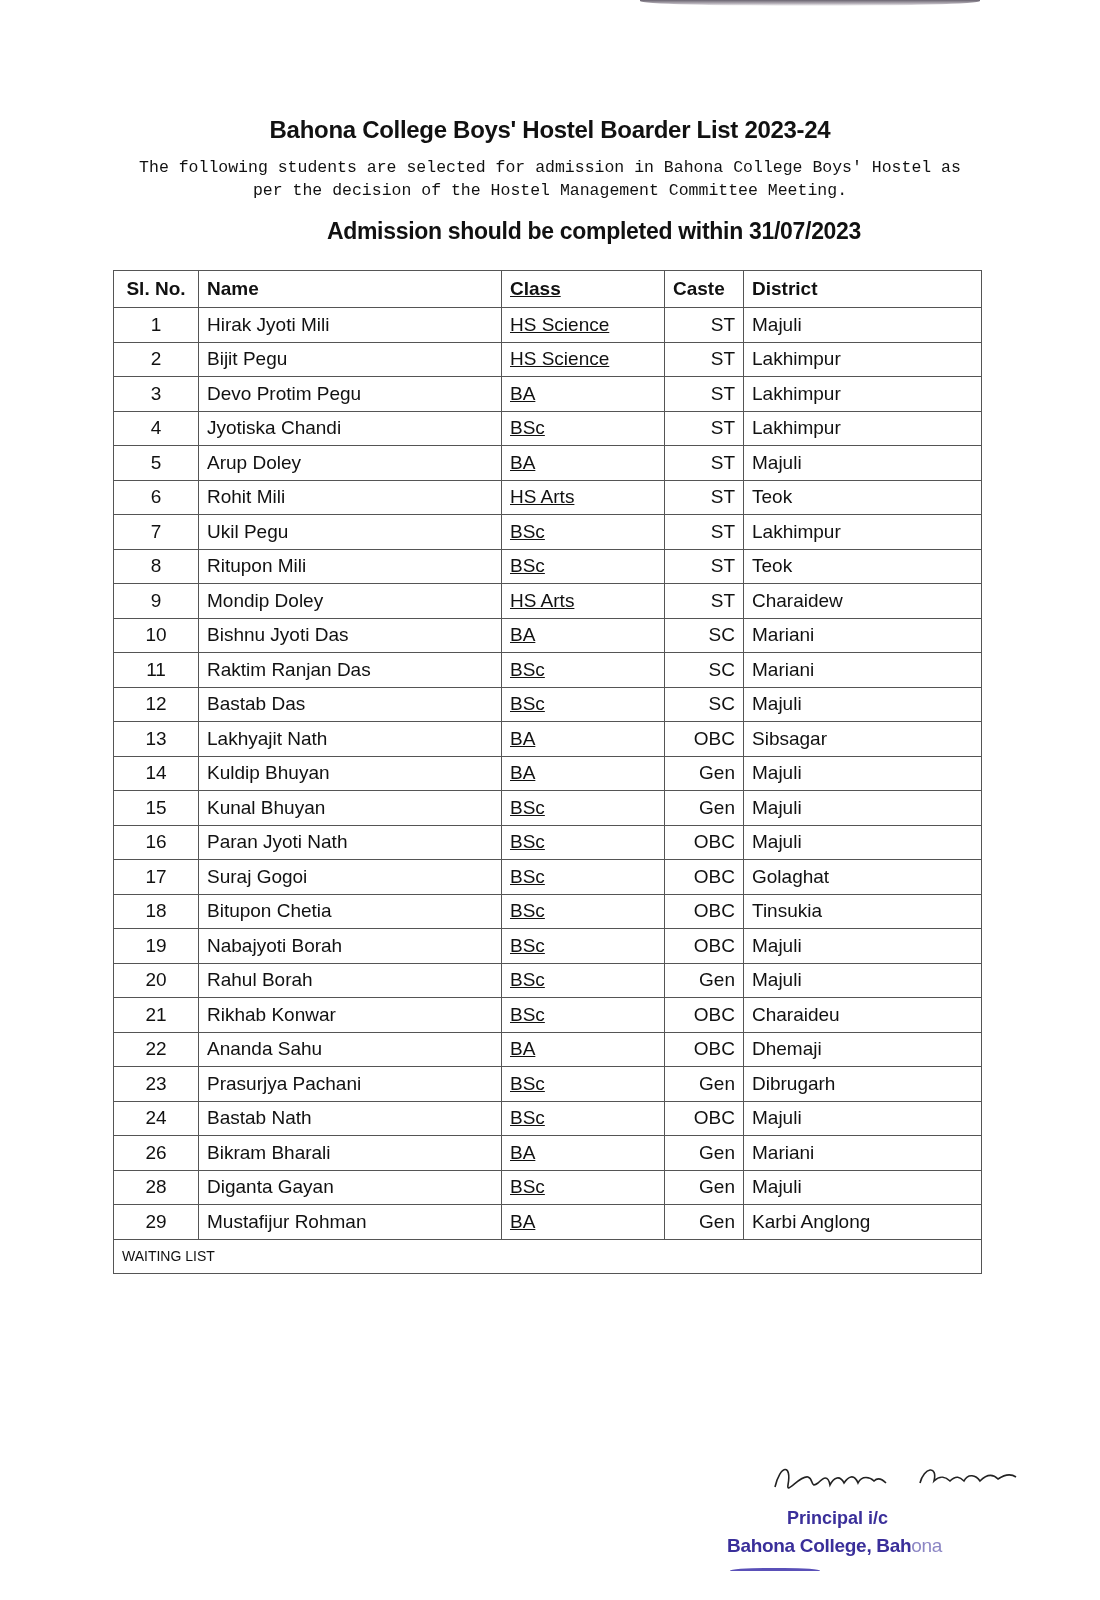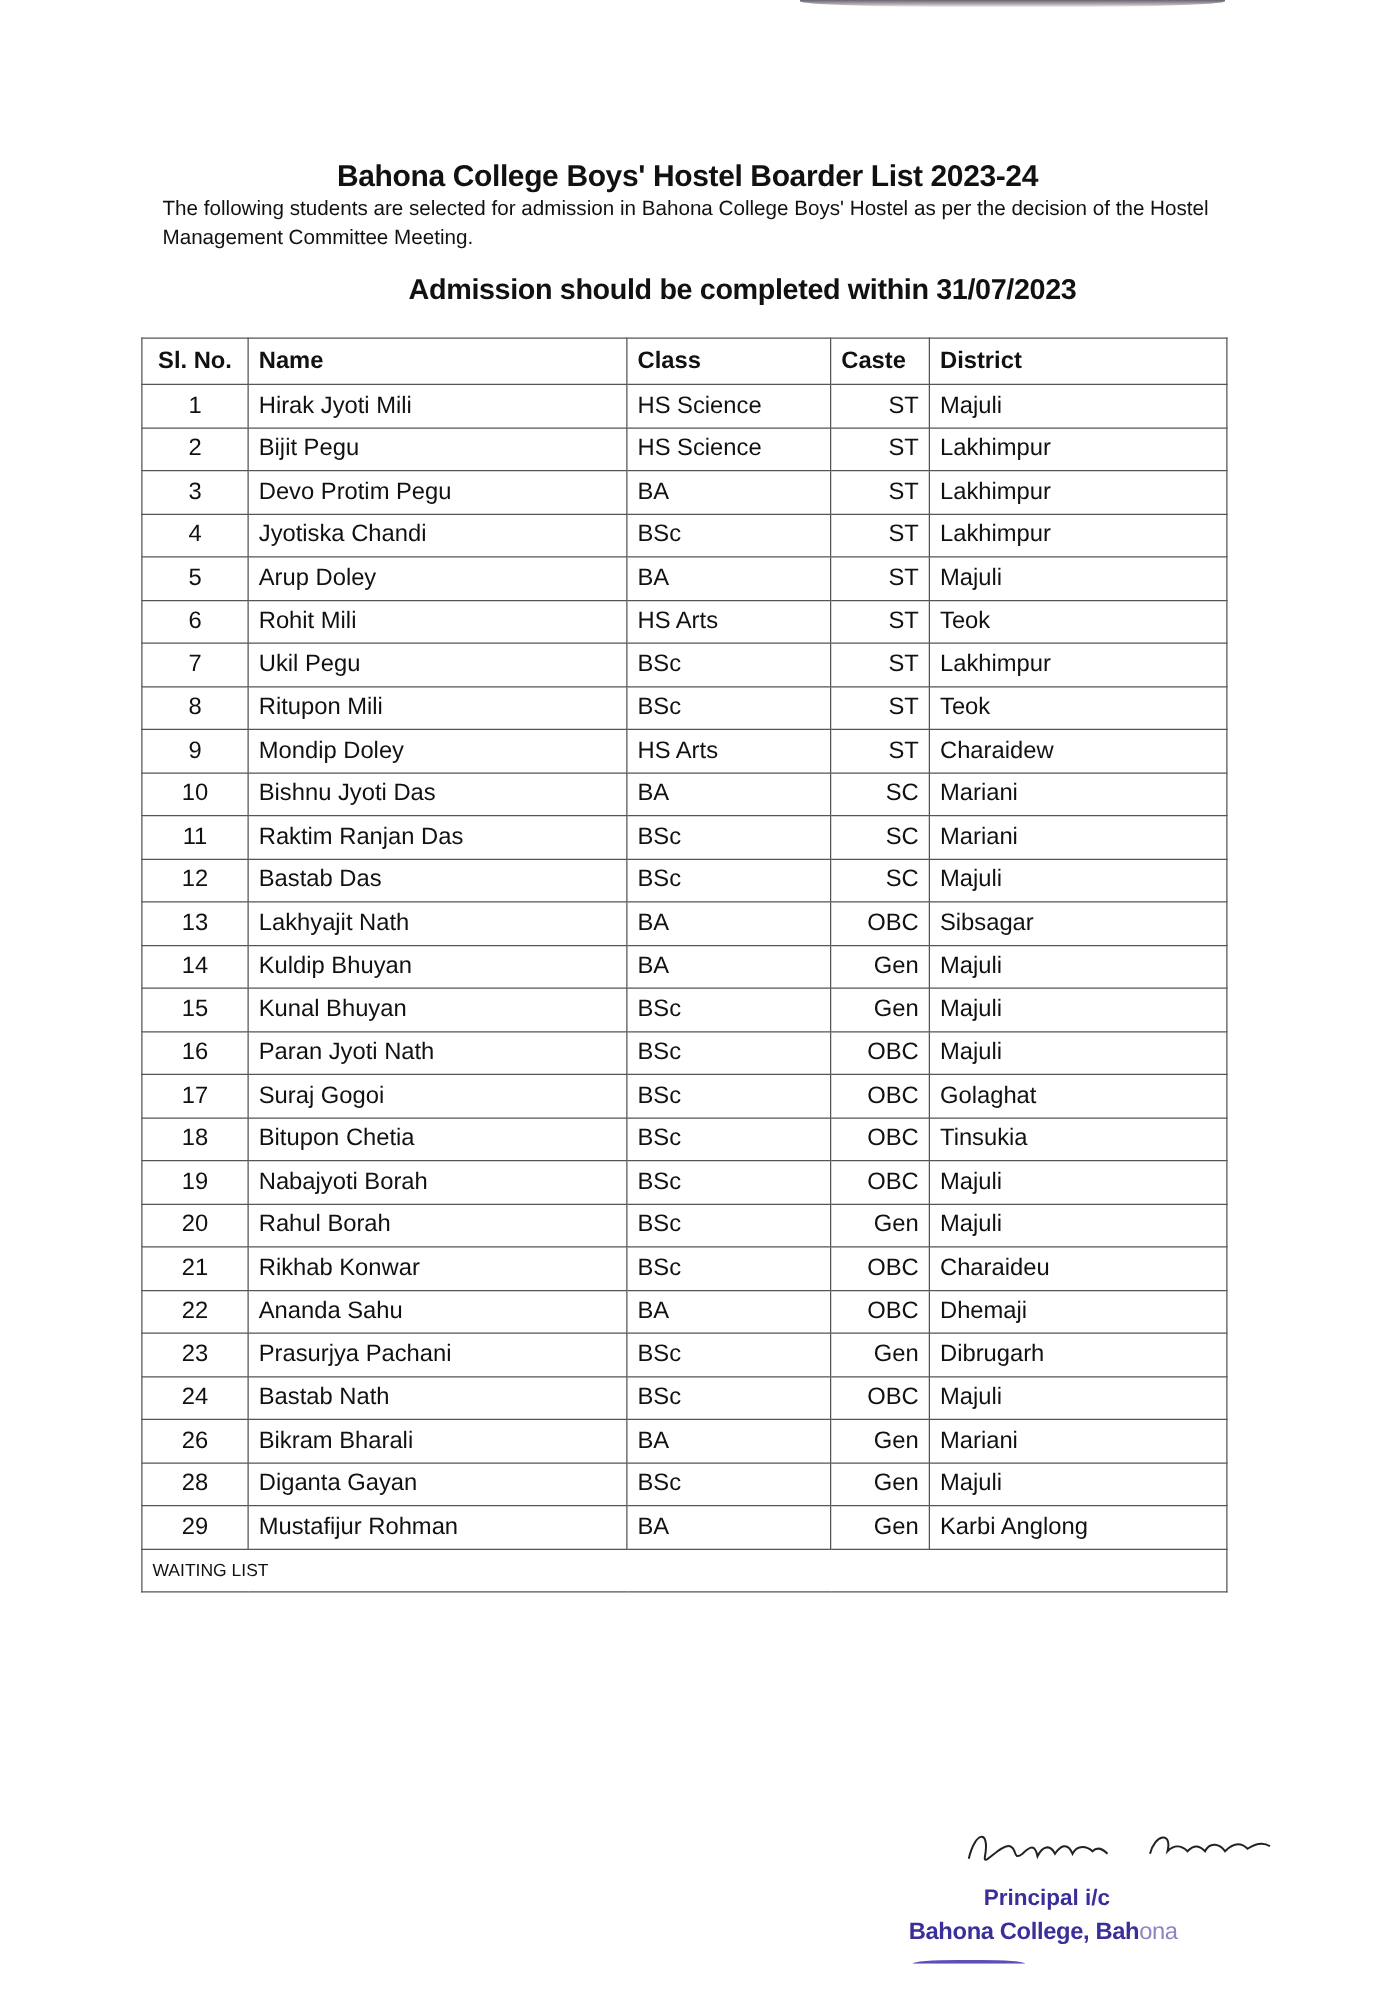--- a/index.html
+++ b/index.html
@@ -7,41 +7,41 @@
     width: 1100px; height: 1600px; background: #ffffff; position: relative;
     font-family: "Liberation Sans", sans-serif; color: #111; overflow: hidden;
   }
   .top-shadow {
     position: absolute; left: 640px; top: 0; width: 340px; height: 6px;
     background: linear-gradient(#6a6470, #b8b3bb 60%, rgba(255,255,255,0));
     border-radius: 0 0 60% 60% / 0 0 100% 100%;
   }
   .title {
     position: absolute; top: 116px; left: 0; width: 1100px; text-align: center;
-    font-size: 24px; font-weight: bold; letter-spacing: -0.3px; margin-top: 12px;
+    font-size: 24px; font-weight: bold; letter-spacing: -0.3px;
   }
   .subtitle {
-    position: absolute; top: 156px; left: 130px; width: 840px; text-align: left;
-    font-size: 16.5px; line-height: 23px;
+    position: absolute; top: 156px; left: 130px; width: 840px; text-align: center;
+    font-size: 16.5px; line-height: 23px; font-family: Liberation Mono, monospace;
   }
   .deadline {
     position: absolute; top: 218px; left: 0; width: 1100px; text-align: center;
     font-size: 23px; font-weight: bold; letter-spacing: -0.3px; padding-left: 44px;
   }
   table.boarders {
     position: absolute; top: 270px; left: 113px; width: 869px;
     border-collapse: collapse; font-size: 19px;
   }
   table.boarders th, table.boarders td {
     border: 1px solid #555; height: 33.5px; padding: 0 8px; vertical-align: middle;
   }
   table.boarders th { font-weight: bold; text-align: left; height: 36px; }
   th.c-sl, td.c-sl { width: 68px; text-align: center !important; }
   th.c-name, td.c-name { width: 286px; }
-  th.c-class, td.c-class { width: 146px; }
+  th.c-class, td.c-class { width: 146px; text-decoration: underline; }
   th.c-caste, td.c-caste { width: 62px; text-align: right; }
   th.c-district, td.c-district { width: auto; }
   td.waiting {
     font-weight: normal; font-size: 14px; height: 38px;
   }
   .signature {
     position: absolute; top: 1455px; left: 770px; width: 260px; height: 50px;
   }
   .stamp-principal {
     position: absolute; top: 1508px; left: 787px; color: #3a2f9a;

